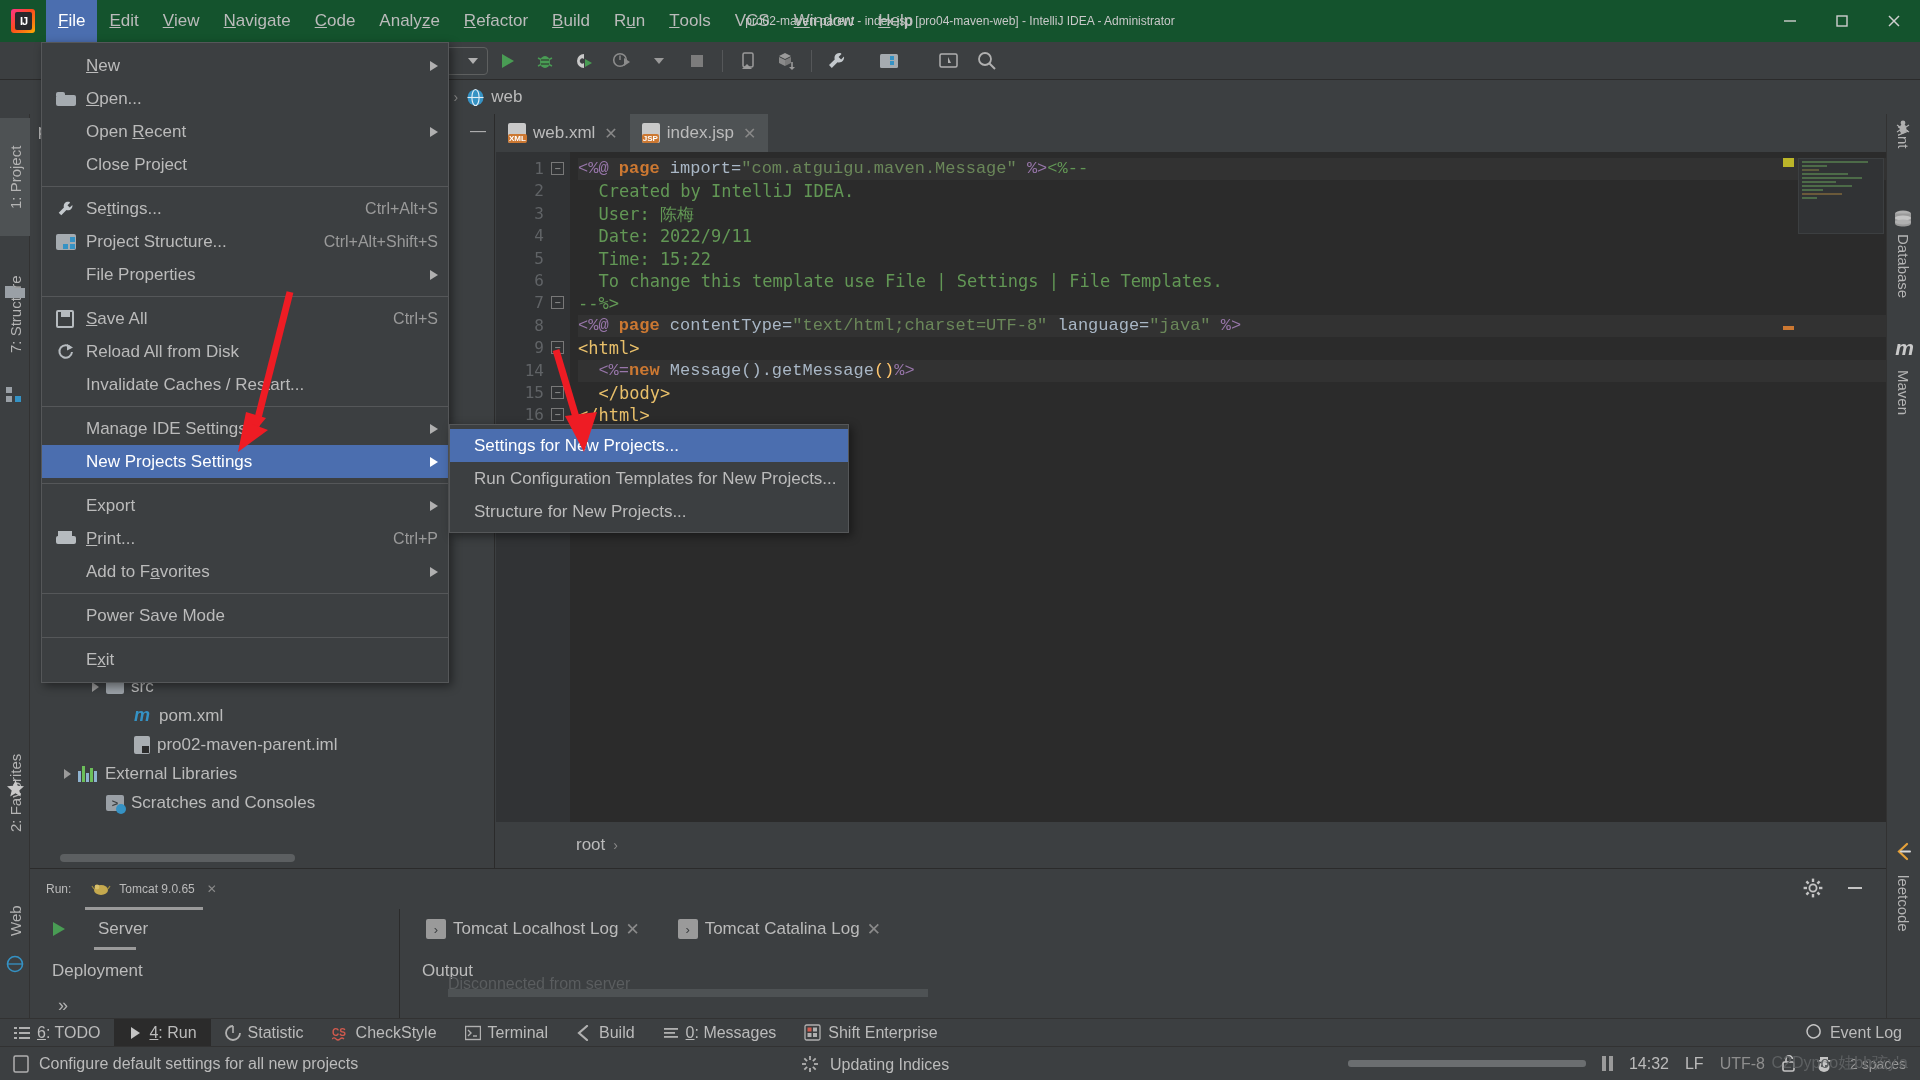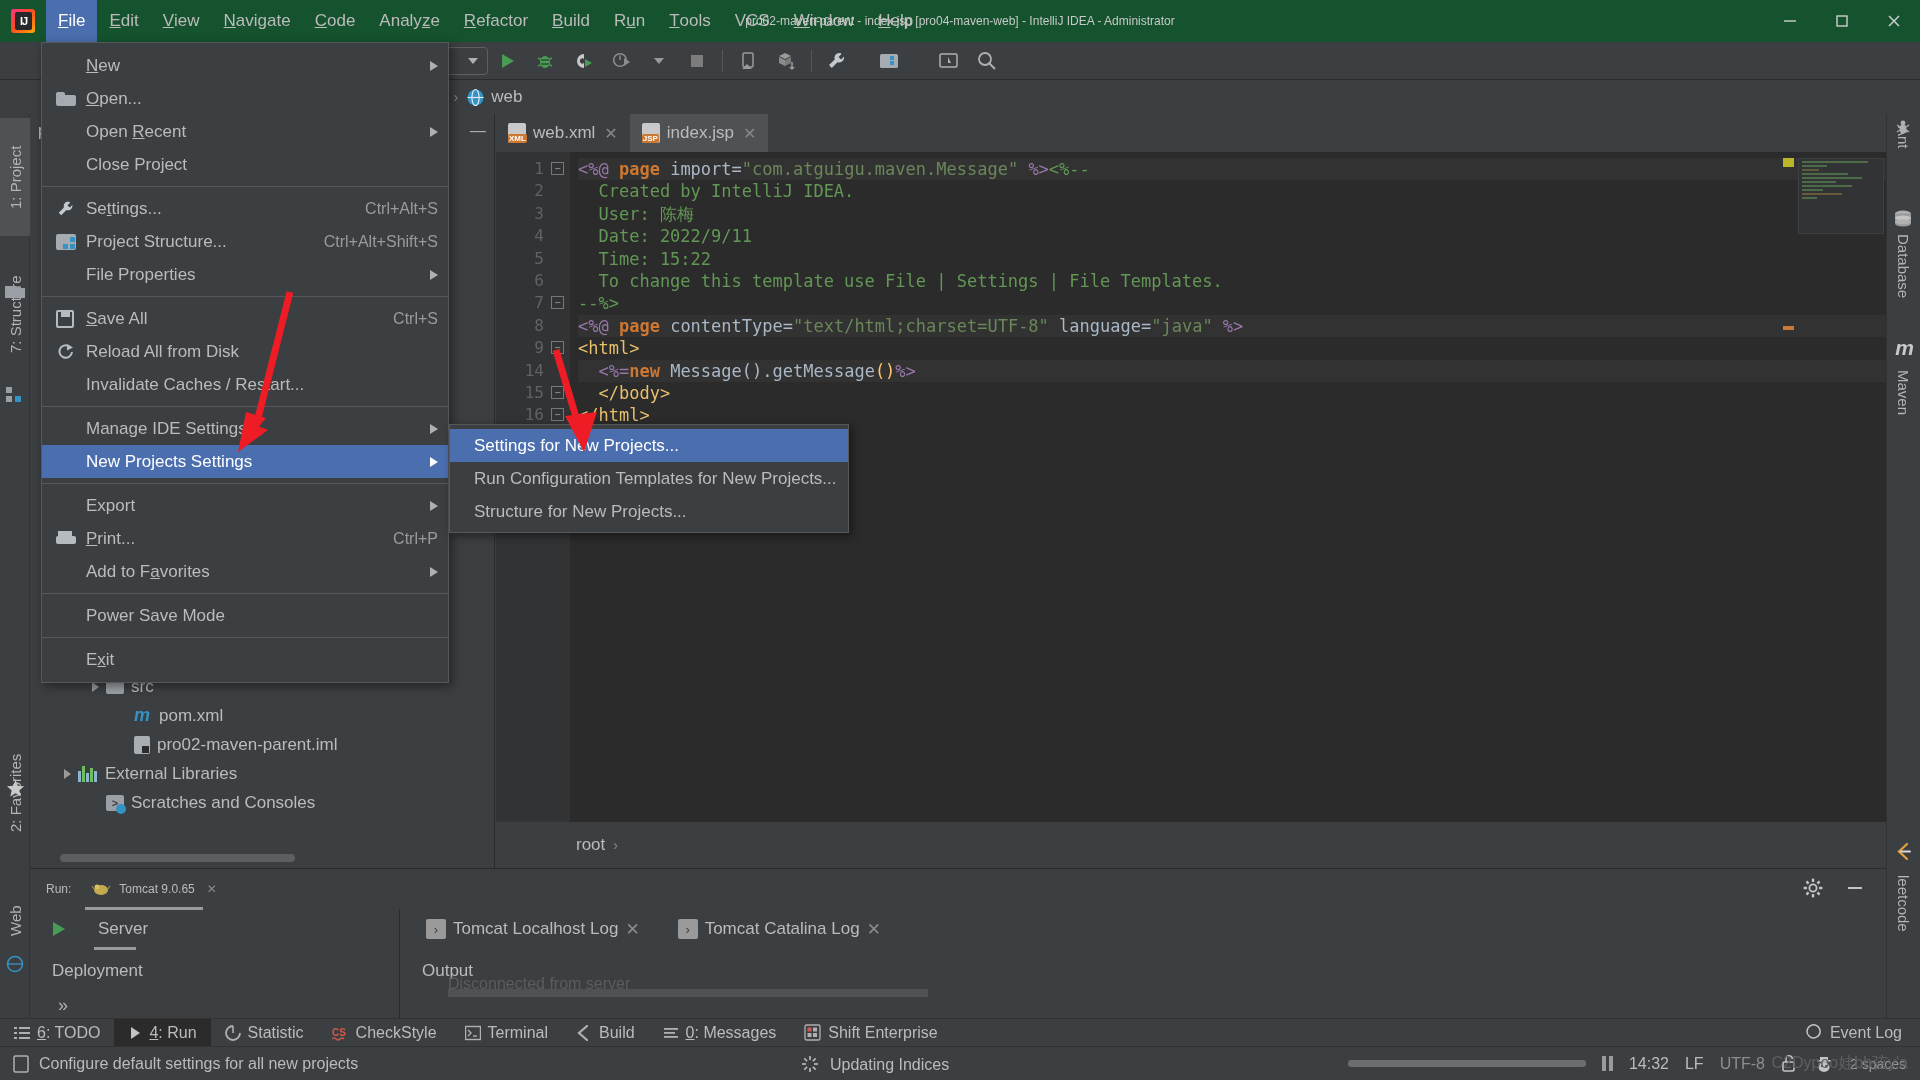--- a/index.html
+++ b/index.html
@@ -187,21 +187,21 @@
     position: absolute; right: 6px; width: 13px; height: 13px;
     border: 1px solid #787878; color: #9a9a9a; font-size: 10px;
     text-align: center; line-height: 11px;
   }
   .code {
     flex: 1 1 auto; padding-top: 6px; padding-left: 8px;
     font-family: "DejaVu Sans Mono", monospace; font-size: 17px;
     line-height: 22.4px; white-space: pre; overflow: hidden; position: relative;
   }
   .cline { height: 22.4px; }
-  .cline.hl { background: #323232; }
+  .cline.hl { background: #323232; font-family: Liberation Mono, monospace; }
   .tk-jsp { color: #9876aa; }
   .tk-kw { color: #cc7832; font-weight: bold; }
   .tk-attr { color: #a9b7c6; }
   .tk-str { color: #6a8759; }
   .tk-cmt { color: #629755; }
   .tk-tag { color: #e8bf6a; }
   .tk-cls { color: #a9b7c6; }
   .tk-plain { color: #a9b7c6; }
   .tk-brk { color: #ffc66d; }
 

